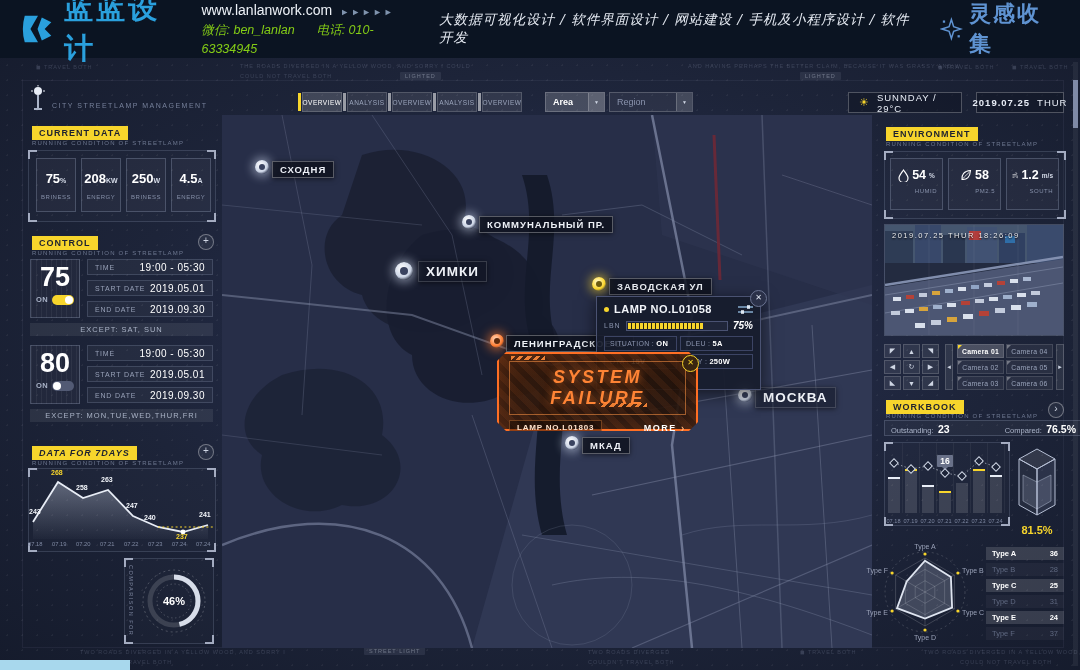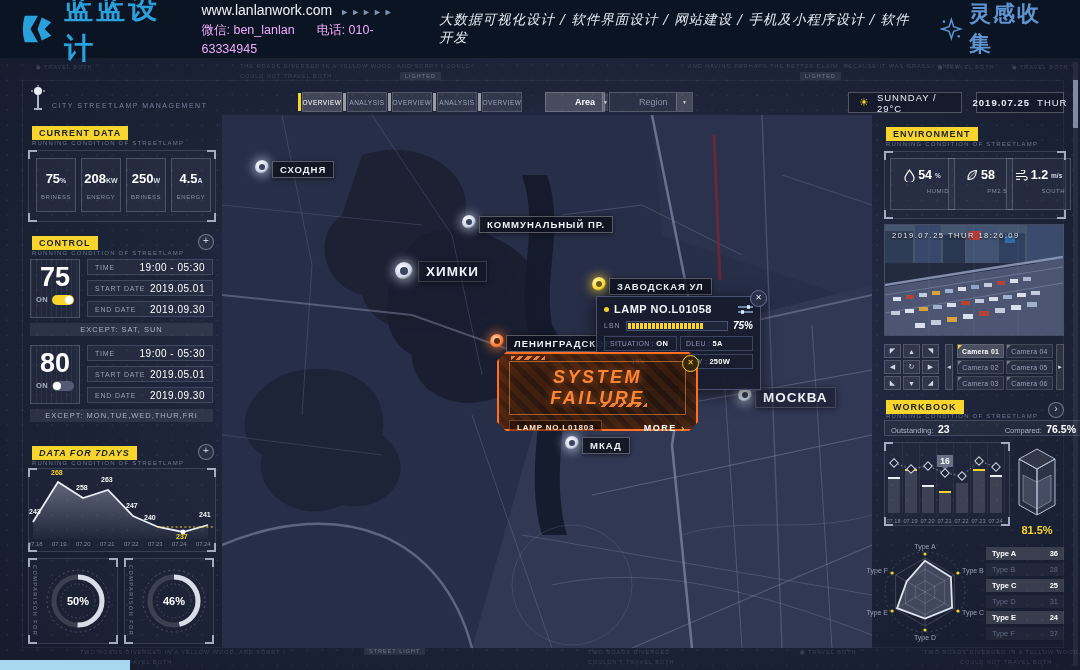--- a/index.html
+++ b/index.html
@@ -8,21 +8,21 @@
   .abs{position:absolute;}
 
   
   .topbar{position:absolute;left:0;top:0;width:1080px;height:58px;background:#0b1422;
           display:flex;align-items:center;padding:0 20px;box-sizing:border-box;z-index:50;}
   .brand{display:flex;align-items:center;gap:10px;}
   .brand-name{font-size:29px;font-weight:bold;color:#2aa0dd;letter-spacing:3px;}
   .contact{margin-left:16px;line-height:1.5;}
   .contact .l1{font-size:14px;color:#eef2f8;}
   .contact .l1 .arr{color:#7f93ad;font-size:9px;letter-spacing:2px;margin-left:8px;}
-  .contact .l2{font-size:12.5px;color:#f0abfc;}
+  .contact .l2{font-size:12.5px;color:#84cc16;font-style:italic;}
   .contact .l2 span{margin-right:22px;}
   .services{margin-left:auto;font-family:"DejaVu Serif",serif;font-style:italic;
             font-size:13.5px;color:#e6ebf3;letter-spacing:1px;}
   .collect{display:flex;align-items:center;gap:6px;margin-left:26px;}
   .collect-name{font-family:"DejaVu Serif",serif;font-size:22px;font-weight:bold;
                 color:#5f93d2;letter-spacing:2px;}
 
   
   .dash-bg{position:absolute;left:0;top:58px;width:1080px;height:612px;
       background:radial-gradient(ellipse at 52% 45%, #283052 0%, #1d2439 55%, #151b2c 100%);}
@@ -41,21 +41,21 @@
   .dtitle{position:absolute;left:52px;top:86px;font-size:13.5px;font-weight:bold;color:#f2f5fa;letter-spacing:1px;}
   .dsub{position:absolute;left:52px;top:102px;font-size:7px;color:#76809a;letter-spacing:1.5px;}
   .tab{position:absolute;top:92px;height:20px;width:40px;background:rgba(255,255,255,0.09);
        border:1px solid rgba(255,255,255,0.16);color:#9aa4bb;font-size:6.5px;letter-spacing:.5px;
        display:flex;align-items:center;justify-content:center;box-sizing:border-box;}
   .tab::before{content:"";position:absolute;left:-5px;top:0;width:3px;height:100%;background:rgba(255,255,255,0.55);}
   .tab.active{color:#fff;background:rgba(255,255,255,0.16);}
   .tab.active::before{background:#f7d52c;}
   .select{position:absolute;top:92px;height:20px;display:flex;align-items:center;box-sizing:border-box;
           border:1px solid rgba(255,255,255,0.2);font-size:9px;}
-  .select .txt{flex:1;padding:0 7px;margin-left:22px;}
+  .select .txt{flex:1;padding:0 7px;}
   .select .caret{width:15px;align-self:stretch;display:flex;align-items:center;justify-content:center;
           background:rgba(255,255,255,0.12);border-left:1px solid rgba(255,255,255,0.2);color:#cfd6e4;font-size:7px;}
   .sel-bright{background:rgba(255,255,255,0.18);color:#fff;font-weight:bold;}
   .sel-dim{background:rgba(255,255,255,0.06);color:#8a93ad;}
   .infobox{position:absolute;top:92px;height:21px;border:1px solid rgba(255,255,255,0.25);
            background:rgba(16,22,36,0.55);display:flex;align-items:center;gap:7px;padding:0 10px;
            box-sizing:border-box;font-size:9.5px;color:#e8edf6;letter-spacing:1px;}
 
   
   .tag{position:absolute;background:#f7d52c;color:#1d2130;font-size:9px;font-weight:bold;
@@ -69,21 +69,21 @@
   .c.tr{right:-1px;top:-1px;border-right-width:2px;border-top-width:2px;}
   .c.bl{left:-1px;bottom:-1px;border-left-width:2px;border-bottom-width:2px;}
   .c.br{right:-1px;bottom:-1px;border-right-width:2px;border-bottom-width:2px;}
 
   
   .stat{position:absolute;width:40px;height:54px;border:1px solid rgba(160,172,200,0.3);
         background:rgba(255,255,255,0.03);box-sizing:border-box;padding-top:10px;text-align:center;}
   .stat .v{font-size:13px;font-weight:bold;color:#fff;}
   .stat .u{font-size:7px;font-weight:bold;color:#d5dbe8;}
   .stat .lb{display:block;margin-top:7px;font-size:6px;color:#858fa8;letter-spacing:.5px;}
-  .estat{position:absolute;width:65px;height:52px;border:1px solid rgba(160,172,200,0.3);
+  .estat{position:absolute;width:53px;height:52px;border:1px solid rgba(160,172,200,0.3);
         background:rgba(255,255,255,0.03);box-sizing:border-box;padding:9px 5px 0 5px;}
   .estat .topr{display:flex;align-items:center;gap:3px;justify-content:center;}
   .estat .v{font-size:12.5px;font-weight:bold;color:#fff;}
   .estat .u{font-size:6.5px;font-weight:bold;color:#d5dbe8;}
   .estat .lb{display:block;text-align:right;margin-top:6px;font-size:6px;color:#858fa8;letter-spacing:.5px;}
 
   
   .lvlbox{position:absolute;width:50px;border:1px solid rgba(160,172,200,0.3);box-sizing:border-box;
      background:repeating-linear-gradient(90deg,rgba(255,255,255,0.05) 0 1px,transparent 1px 5px),rgba(255,255,255,0.03);
      text-align:center;}
@@ -490,34 +490,20 @@
   </div>
   <span class="wx" style="left:28px;top:541px;">07.18</span>
   <span class="wx" style="left:52px;top:541px;">07.19</span>
   <span class="wx" style="left:76px;top:541px;">07.20</span>
   <span class="wx" style="left:100px;top:541px;">07.21</span>
   <span class="wx" style="left:124px;top:541px;">07.22</span>
   <span class="wx" style="left:148px;top:541px;">07.23</span>
   <span class="wx" style="left:172px;top:541px;">07.24</span>
   <span class="wx" style="left:196px;top:541px;">07.24</span>
 
-  <div class="cbox" style="left:28px;top:558px;width:88px;height:84px;">
-    <i class="c tl"></i>
-      <i class="c tr"></i>
-      <i class="c bl"></i>
-      <i class="c br"></i>
-    <span class="vlabel">COMPARISON FOR</span>
-    <svg width="72" height="78" viewBox="0 0 72 78" style="position:absolute;left:13px;top:3px;">
-      <circle cx="36" cy="39" r="31" fill="none" stroke="rgba(255,255,255,0.22)" stroke-width="1" stroke-dasharray="2,3"></circle>
-      <circle cx="36" cy="39" r="24" fill="none" stroke="rgba(255,255,255,0.14)" stroke-width="5"></circle>
-      <circle cx="36" cy="39" r="24" fill="none" stroke="#d7dde9" stroke-width="5" stroke-dasharray="75.4,150.8" transform="rotate(-90 36 39)"></circle>
-      <circle cx="36" cy="39" r="17" fill="none" stroke="rgba(255,255,255,0.2)" stroke-width="1" stroke-dasharray="1.5,2.5"></circle>
-      <text x="36" y="43" text-anchor="middle" class="gaugeval">50%</text>
-    </svg>
-  </div>
   <div class="cbox" style="left:124px;top:558px;width:88px;height:84px;">
     <i class="c tl"></i>
       <i class="c tr"></i>
       <i class="c bl"></i>
       <i class="c br"></i>
     <span class="vlabel">COMPARISON FOR</span>
     <svg width="72" height="78" viewBox="0 0 72 78" style="position:absolute;left:13px;top:3px;">
       <circle cx="36" cy="39" r="31" fill="none" stroke="rgba(255,255,255,0.22)" stroke-width="1" stroke-dasharray="2,3"></circle>
       <circle cx="36" cy="39" r="24" fill="none" stroke="rgba(255,255,255,0.14)" stroke-width="5"></circle>
       <circle cx="36" cy="39" r="24" fill="none" stroke="#d7dde9" stroke-width="5" stroke-dasharray="69.4,150.8" transform="rotate(-90 36 39)"></circle>

